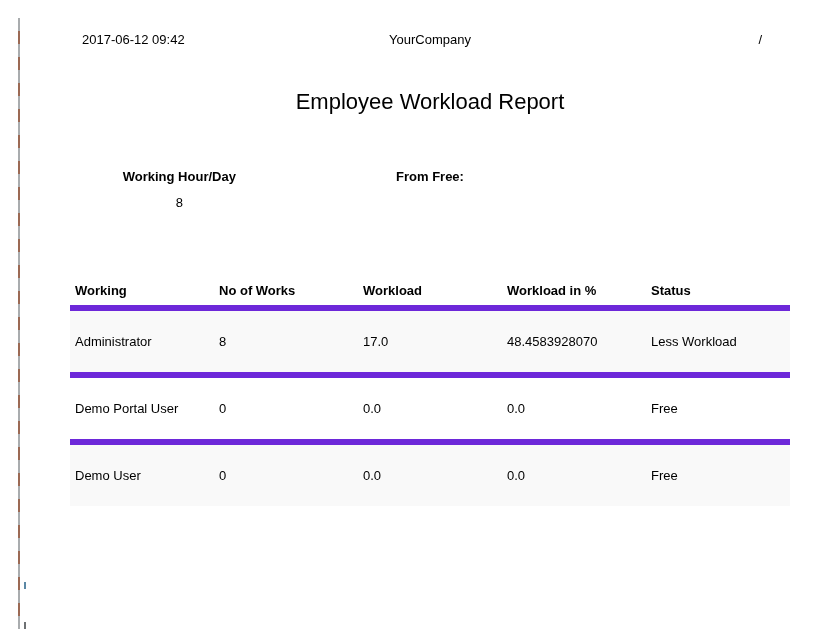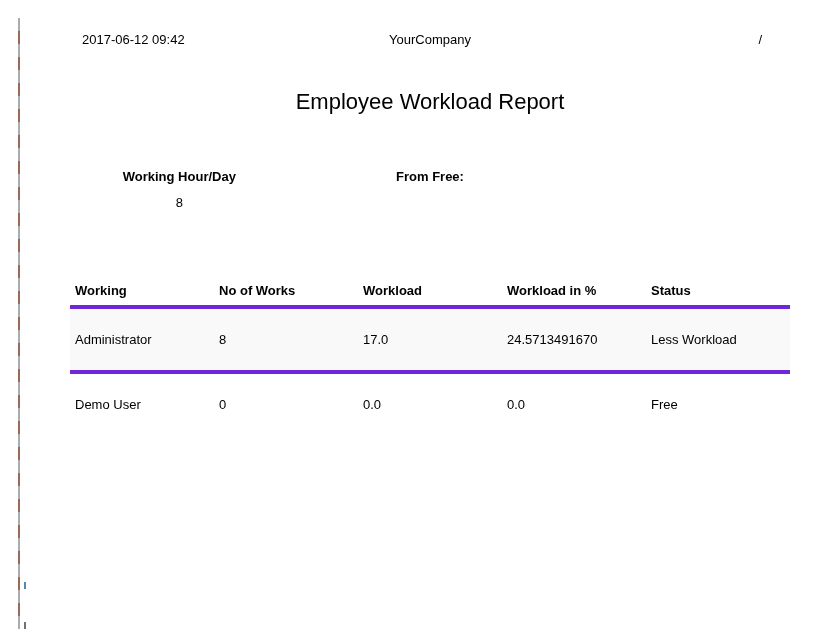--- a/index.html
+++ b/index.html
@@ -68,21 +68,21 @@
     width: 20%;
     text-align: left;
     font-weight: bold;
     padding: 7px 5px;
     border-bottom: 2px solid #333333;
     line-height: 15px;
   }
   .workload-table td {
     padding: 23px 5px;
     line-height: 15px;
-    border-top: 4px solid #6d28d9;
+    border-top: 6px solid #6d28d9;
   }
   .workload-table tbody tr:nth-child(odd) { background: #f9f9f9; }
 </style>
 </head>
 <body>
 
 <div class="left-artifact">
   <span class="fleck-blue"></span>
   <span class="fleck-dark"></span>
 </div>
@@ -119,22 +119,29 @@
       <th>Workload</th>
       <th>Workload in %</th>
       <th>Status</th>
     </tr>
   </thead>
   <tbody>
     <tr>
       <td>Administrator</td>
       <td>8</td>
       <td>17.0</td>
-      <td>24.5713491670</td>
+      <td>48.4583928070</td>
       <td>Less Workload</td>
+    </tr>
+    <tr>
+      <td>Demo Portal User</td>
+      <td>0</td>
+      <td>0.0</td>
+      <td>0.0</td>
+      <td>Free</td>
     </tr>
     <tr>
       <td>Demo User</td>
       <td>0</td>
       <td>0.0</td>
       <td>0.0</td>
       <td>Free</td>
     </tr>
   </tbody>
 </table>

